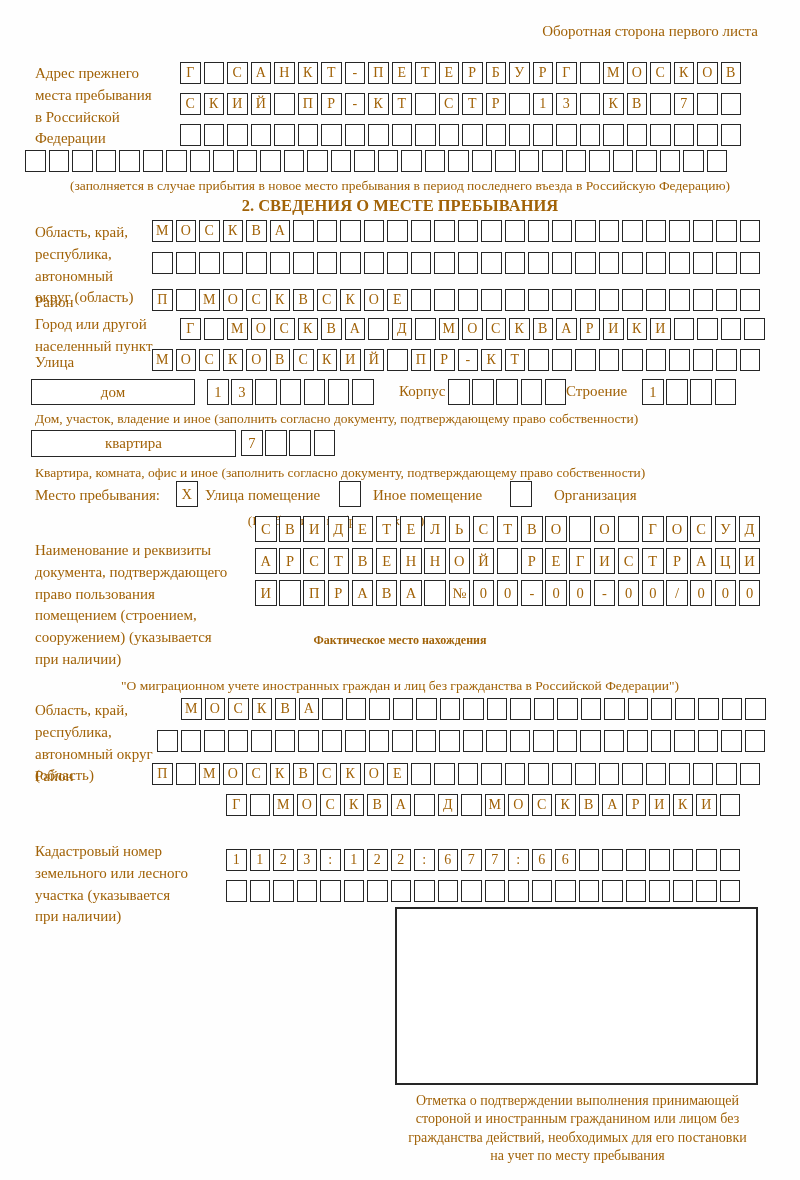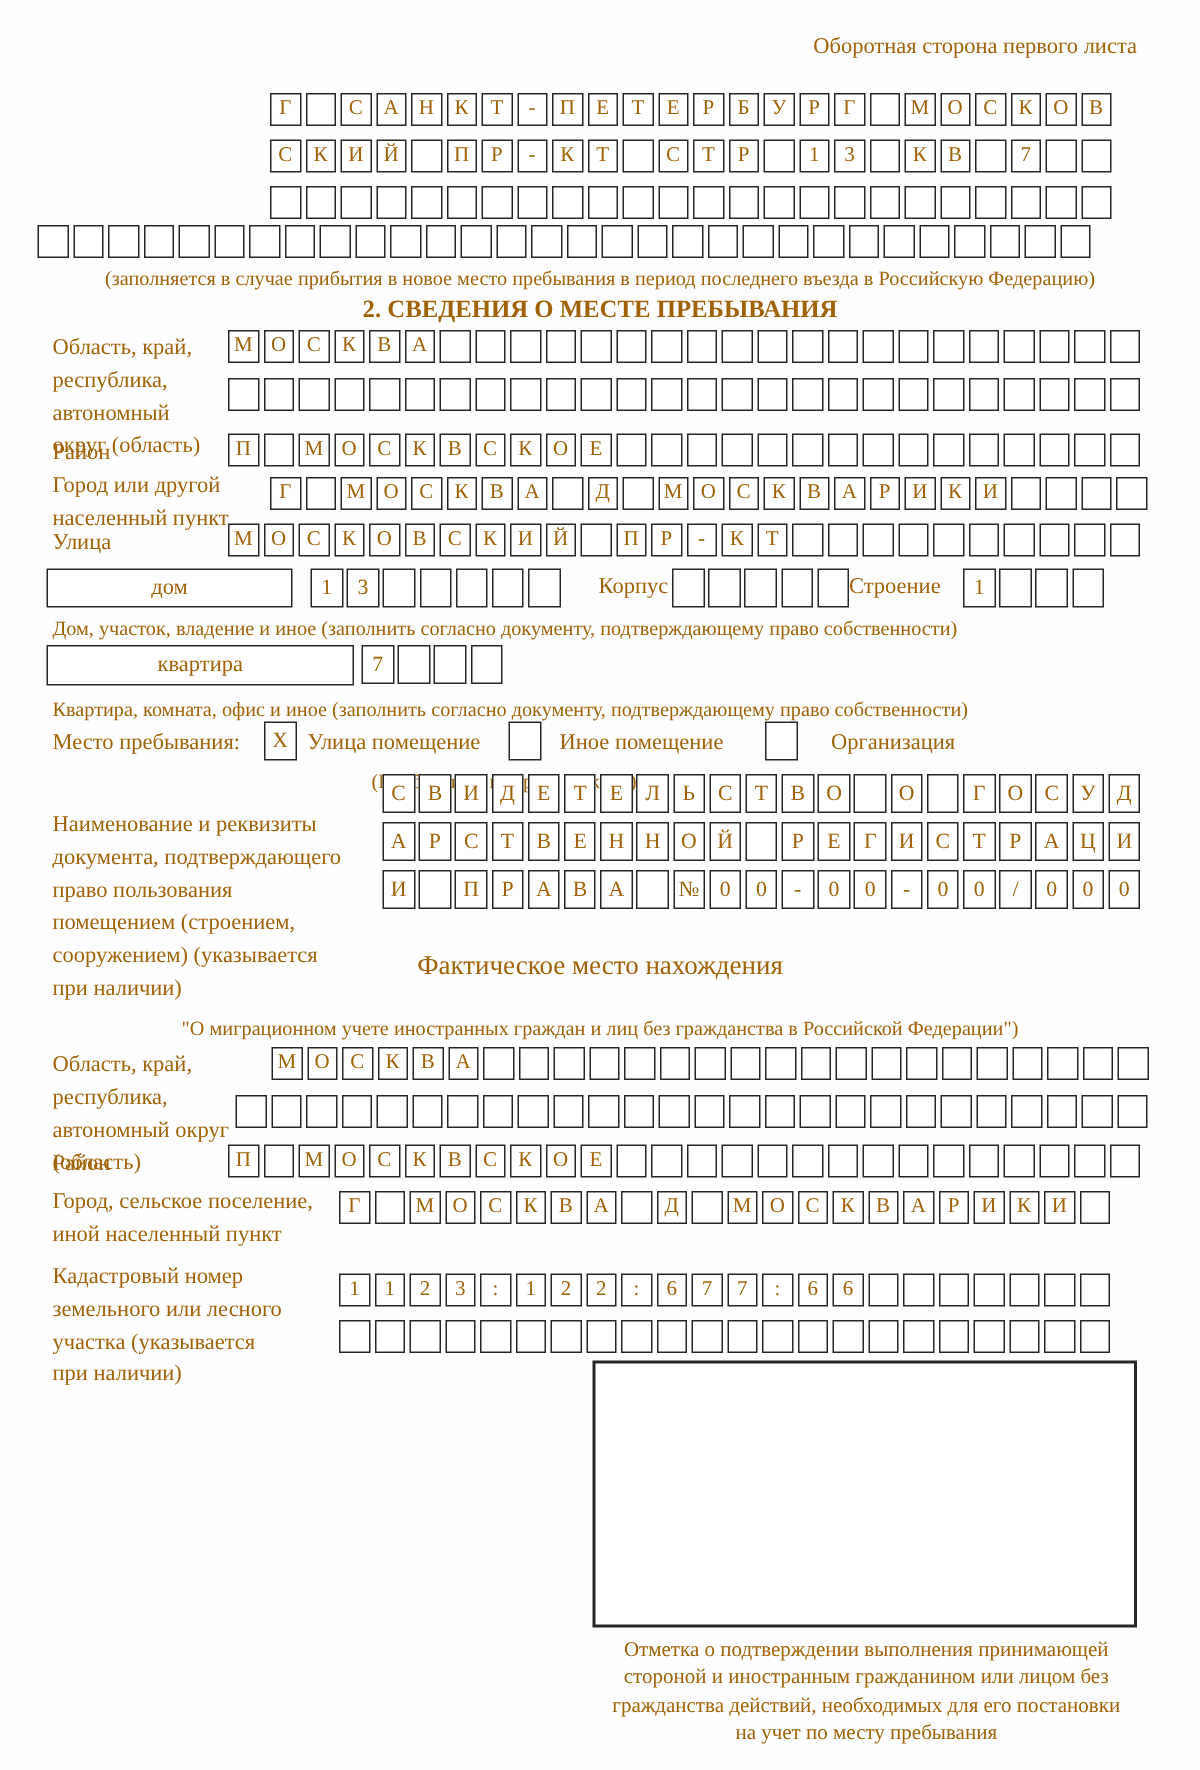--- a/index.html
+++ b/index.html
@@ -6,21 +6,21 @@
   .page {
     position:relative; width:800px; height:1180px; margin:0 auto;
     background:#fefefe; color:#a16207; overflow:hidden;
     font-family:"Liberation Serif","DejaVu Serif",serif;
   }
   .abs { position:absolute; }
   .lbl { font-size:15px; line-height:1.45; white-space:pre-line; }
   .note { font-size:13.5px; line-height:1.3; }
   .center { left:0; width:800px; text-align:center; }
   .title { font-weight:bold; font-size:16.5px; }
-  .subtitle { font-weight:normal; font-size:18px; }
+  .subtitle { font-weight:bold; font-size:12px; }
   .cellrow { display:flex; gap:3px; }
   .cell {
     flex:none; width:20.5px; height:22px; box-sizing:border-box;
     border:1.6px solid #262626; background:#fff;
     display:flex; align-items:center; justify-content:center;
     font-size:14px; line-height:1;
   }
   .lg-row { gap:2.7px; }
   .lg-row .cell { width:21.5px; height:26px; border-width:1.8px; font-size:14.5px; }
   .widebox {
@@ -30,20 +30,24 @@
   .stampbox { box-sizing:border-box; border:2px solid #262626; background:#fff; }
   .caption { font-size:14px; line-height:1.32; text-align:center; white-space:pre-line; }
 </style>
 </head>
 <body>
 
 <div class="page">
 
   <div class="abs lbl" style="right:42px; top:21px;">Оборотная сторона первого листа</div>
 
+  <div class="abs lbl" style="left:35px; top:63px; width:155px;">Адрес прежнего
+места пребывания
+в Российской
+Федерации</div>
   <div class="abs cellrow" style="left:180px; top:62px;">
       <span class="cell">Г</span>
       <span class="cell"></span>
       <span class="cell">С</span>
       <span class="cell">А</span>
       <span class="cell">Н</span>
       <span class="cell">К</span>
       <span class="cell">Т</span>
       <span class="cell">-</span>
       <span class="cell">П</span>
@@ -515,22 +519,20 @@
       <span class="cell"></span>
       <span class="cell"></span>
       <span class="cell"></span>
       <span class="cell"></span>
       <span class="cell"></span>
       <span class="cell"></span>
       <span class="cell"></span>
       <span class="cell"></span>
     </div>
 
-  <div class="abs lbl" style="left:35px; top:791px; width:200px;">Город, сельское поселение,
-иной населенный пункт</div>
   <div class="abs cellrow" style="left:226px; top:794px;">
       <span class="cell">Г</span>
       <span class="cell"></span>
       <span class="cell">М</span>
       <span class="cell">О</span>
       <span class="cell">С</span>
       <span class="cell">К</span>
       <span class="cell">В</span>
       <span class="cell">А</span>
       <span class="cell"></span>

